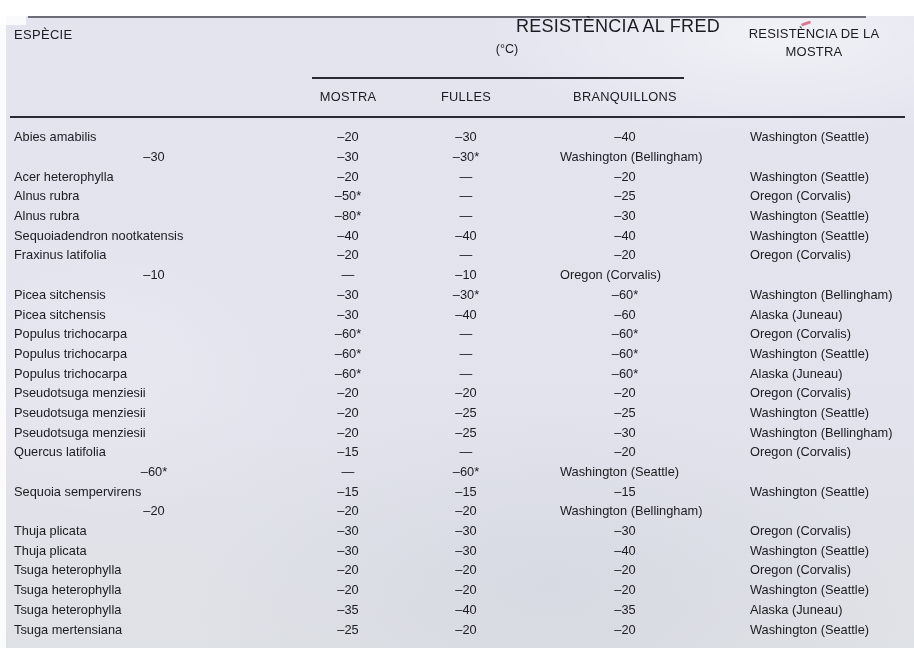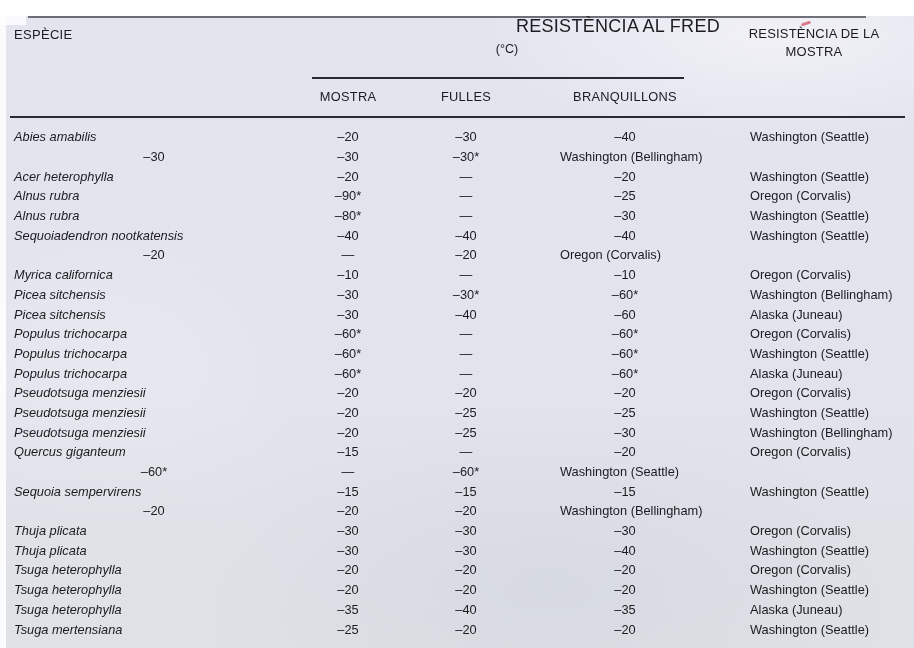--- a/index.html
+++ b/index.html
@@ -34,21 +34,21 @@
   .h-group-unit{position:absolute;left:0;width:100%;top:26px;text-align:center;font-size:12.5px;}
   .h-group-line{position:absolute;left:18px;right:36px;top:61px;height:1.6px;background:var(--rule);}
   .h-subrow{position:absolute;left:0;top:73px;width:100%;display:grid;grid-template-columns:108px 128px 190px;}
   .h-sub{text-align:center;font-size:12.8px;letter-spacing:.3px;}
   .h-origin{position:absolute;left:720px;top:9px;width:188px;text-align:center;font-size:13px;line-height:18px;letter-spacing:.2px;}
   .main-rule{position:absolute;left:10px;right:9px;top:100px;height:2px;background:var(--rule);}
 
   
   .tbody{margin-top:8px;padding-left:14px;padding-right:10px;}
   .row{display:grid;grid-template-columns:280px 108px 128px 190px auto;height:19.7px;align-items:center;font-size:12.8px;}
-  .cell-species{font-style:italic;white-space:nowrap;}
+  .cell-species{white-space:nowrap;}
   .cell-num{text-align:center;}
   .cell-origin{padding-left:30px;white-space:nowrap;}
 </style>
 </head>
 <body>
 
 <div class="page">
 
   <div class="edge-left"></div>
   <div class="edge-topleft"></div>
@@ -95,47 +95,47 @@
         </div>
         <div class="row">
           <span class="cell-species">Acer heterophylla</span>
           <span class="cell-num">–20</span>
           <span class="cell-num">—</span>
           <span class="cell-num">–20</span>
           <span class="cell-origin">Washington (Seattle)</span>
         </div>
         <div class="row">
           <span class="cell-species">Alnus rubra</span>
-          <span class="cell-num">–90*</span>
+          <span class="cell-num">–50*</span>
           <span class="cell-num">—</span>
           <span class="cell-num">–25</span>
           <span class="cell-origin">Oregon (Corvalis)</span>
         </div>
         <div class="row">
           <span class="cell-species">Alnus rubra</span>
           <span class="cell-num">–80*</span>
           <span class="cell-num">—</span>
           <span class="cell-num">–30</span>
           <span class="cell-origin">Washington (Seattle)</span>
         </div>
         <div class="row">
           <span class="cell-species">Sequoiadendron nootkatensis</span>
           <span class="cell-num">–40</span>
           <span class="cell-num">–40</span>
           <span class="cell-num">–40</span>
           <span class="cell-origin">Washington (Seattle)</span>
         </div>
         <div class="row">
-          <span class="cell-num">–20</span>
-          <span class="cell-num">—</span>
-          <span class="cell-num">–20</span>
-          <span class="cell-origin">Oregon (Corvalis)</span>
-        </div>
-        <div class="row">
-          <span class="cell-species">Myrica californica</span>
+          <span class="cell-species">Fraxinus latifolia</span>
+          <span class="cell-num">–20</span>
+          <span class="cell-num">—</span>
+          <span class="cell-num">–20</span>
+          <span class="cell-origin">Oregon (Corvalis)</span>
+        </div>
+        <div class="row">
           <span class="cell-num">–10</span>
           <span class="cell-num">—</span>
           <span class="cell-num">–10</span>
           <span class="cell-origin">Oregon (Corvalis)</span>
         </div>
         <div class="row">
           <span class="cell-species">Picea sitchensis</span>
           <span class="cell-num">–30</span>
           <span class="cell-num">–30*</span>
           <span class="cell-num">–60*</span>
@@ -184,21 +184,21 @@
           <span class="cell-origin">Washington (Seattle)</span>
         </div>
         <div class="row">
           <span class="cell-species">Pseudotsuga menziesii</span>
           <span class="cell-num">–20</span>
           <span class="cell-num">–25</span>
           <span class="cell-num">–30</span>
           <span class="cell-origin">Washington (Bellingham)</span>
         </div>
         <div class="row">
-          <span class="cell-species">Quercus giganteum</span>
+          <span class="cell-species">Quercus latifolia</span>
           <span class="cell-num">–15</span>
           <span class="cell-num">—</span>
           <span class="cell-num">–20</span>
           <span class="cell-origin">Oregon (Corvalis)</span>
         </div>
         <div class="row">
           <span class="cell-num">–60*</span>
           <span class="cell-num">—</span>
           <span class="cell-num">–60*</span>
           <span class="cell-origin">Washington (Seattle)</span>

